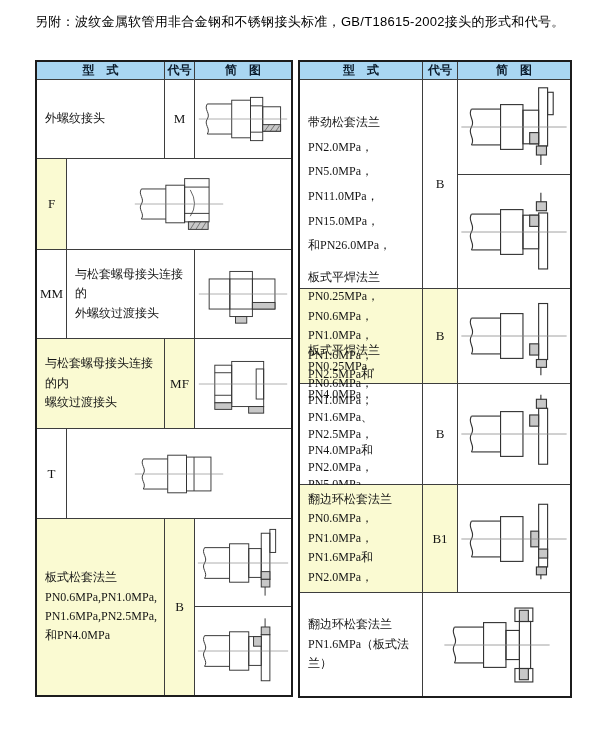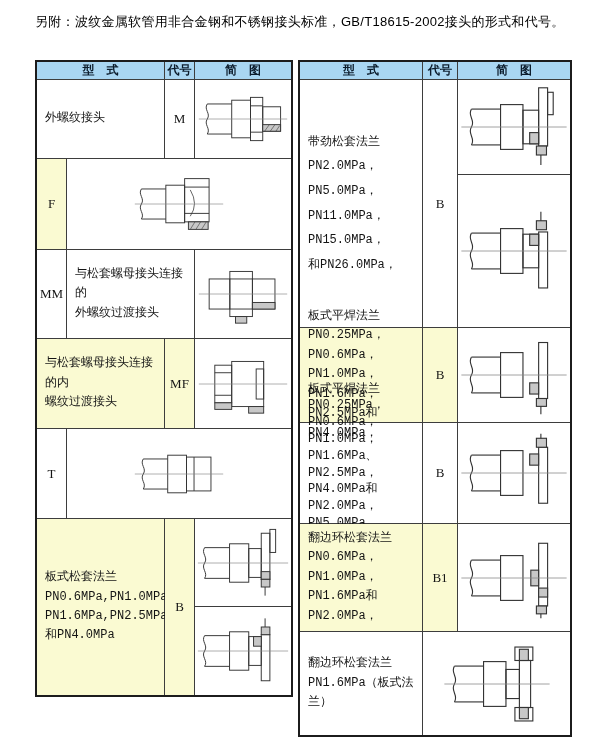--- a/index.html
+++ b/index.html
@@ -16,21 +16,21 @@
   .tbl{border:2px solid #1c1c1c;background:#fff}
   .row{display:flex;border-bottom:1px solid #3d3d3d;box-sizing:border-box}
   .row:last-child{border-bottom:none}
   .cell{box-sizing:border-box}
   .hrow{background:var(--header-bg)}
   .hcell{display:flex;align-items:center;justify-content:center;
     font-size:12px;font-weight:bold;color:#0c1c2c;box-sizing:border-box}
   .type{
     border-right:1px solid #3d3d3d;padding:3px 4px 3px 8px;
     display:flex;align-items:center;
-    font-family:Liberation Mono, monospace;font-size:12px;color:#141414;
+    font-family:Liberation Serif, serif;font-size:12px;color:#141414;
     white-space:pre-line;line-height:1.62;
   }
   .code{
     border-right:1px solid #3d3d3d;display:flex;align-items:center;justify-content:center;
     font-family:"Liberation Serif",serif;font-size:13px;color:#141414;
   }
   .fig{flex:1;display:flex;flex-direction:column;background:#fff}
   .subfig{flex:1;display:flex;align-items:center;justify-content:center;overflow:hidden}
   .subfig + .subfig{border-top:1px solid #3d3d3d}
   .hl .type,.hl .code{background:var(--highlight-bg)}
@@ -197,21 +197,21 @@
     </div>
   </div>
 
   <div class="tbl rt">
     <div class="row hrow" style="height:18px">
       <div class="hcell h-type">型　式</div>
       <div class="hcell h-code">代号</div>
       <div class="hcell h-fig">简　图</div>
     </div>
 
-    <div class="row" style="height:248px">
+    <div class="row" style="height:209px">
       <div class="cell type lh-loose">带劲松套法兰
 PN2.0MPa，PN5.0MPa，
 PN11.0MPa，PN15.0MPa，
 和PN26.0MPa，</div>
       <div class="cell code">B</div>
       <div class="cell fig">
         <div class="subfig" style="flex:0 0 94px">
           <svg class="fig-svg" width="112" height="84" viewBox="0 0 100 74" stroke="#333" fill="none" stroke-width="1">
             <use href="#hose" transform="translate(12,17)"></use>
             <rect x="58" y="22" width="14" height="30"></rect>

